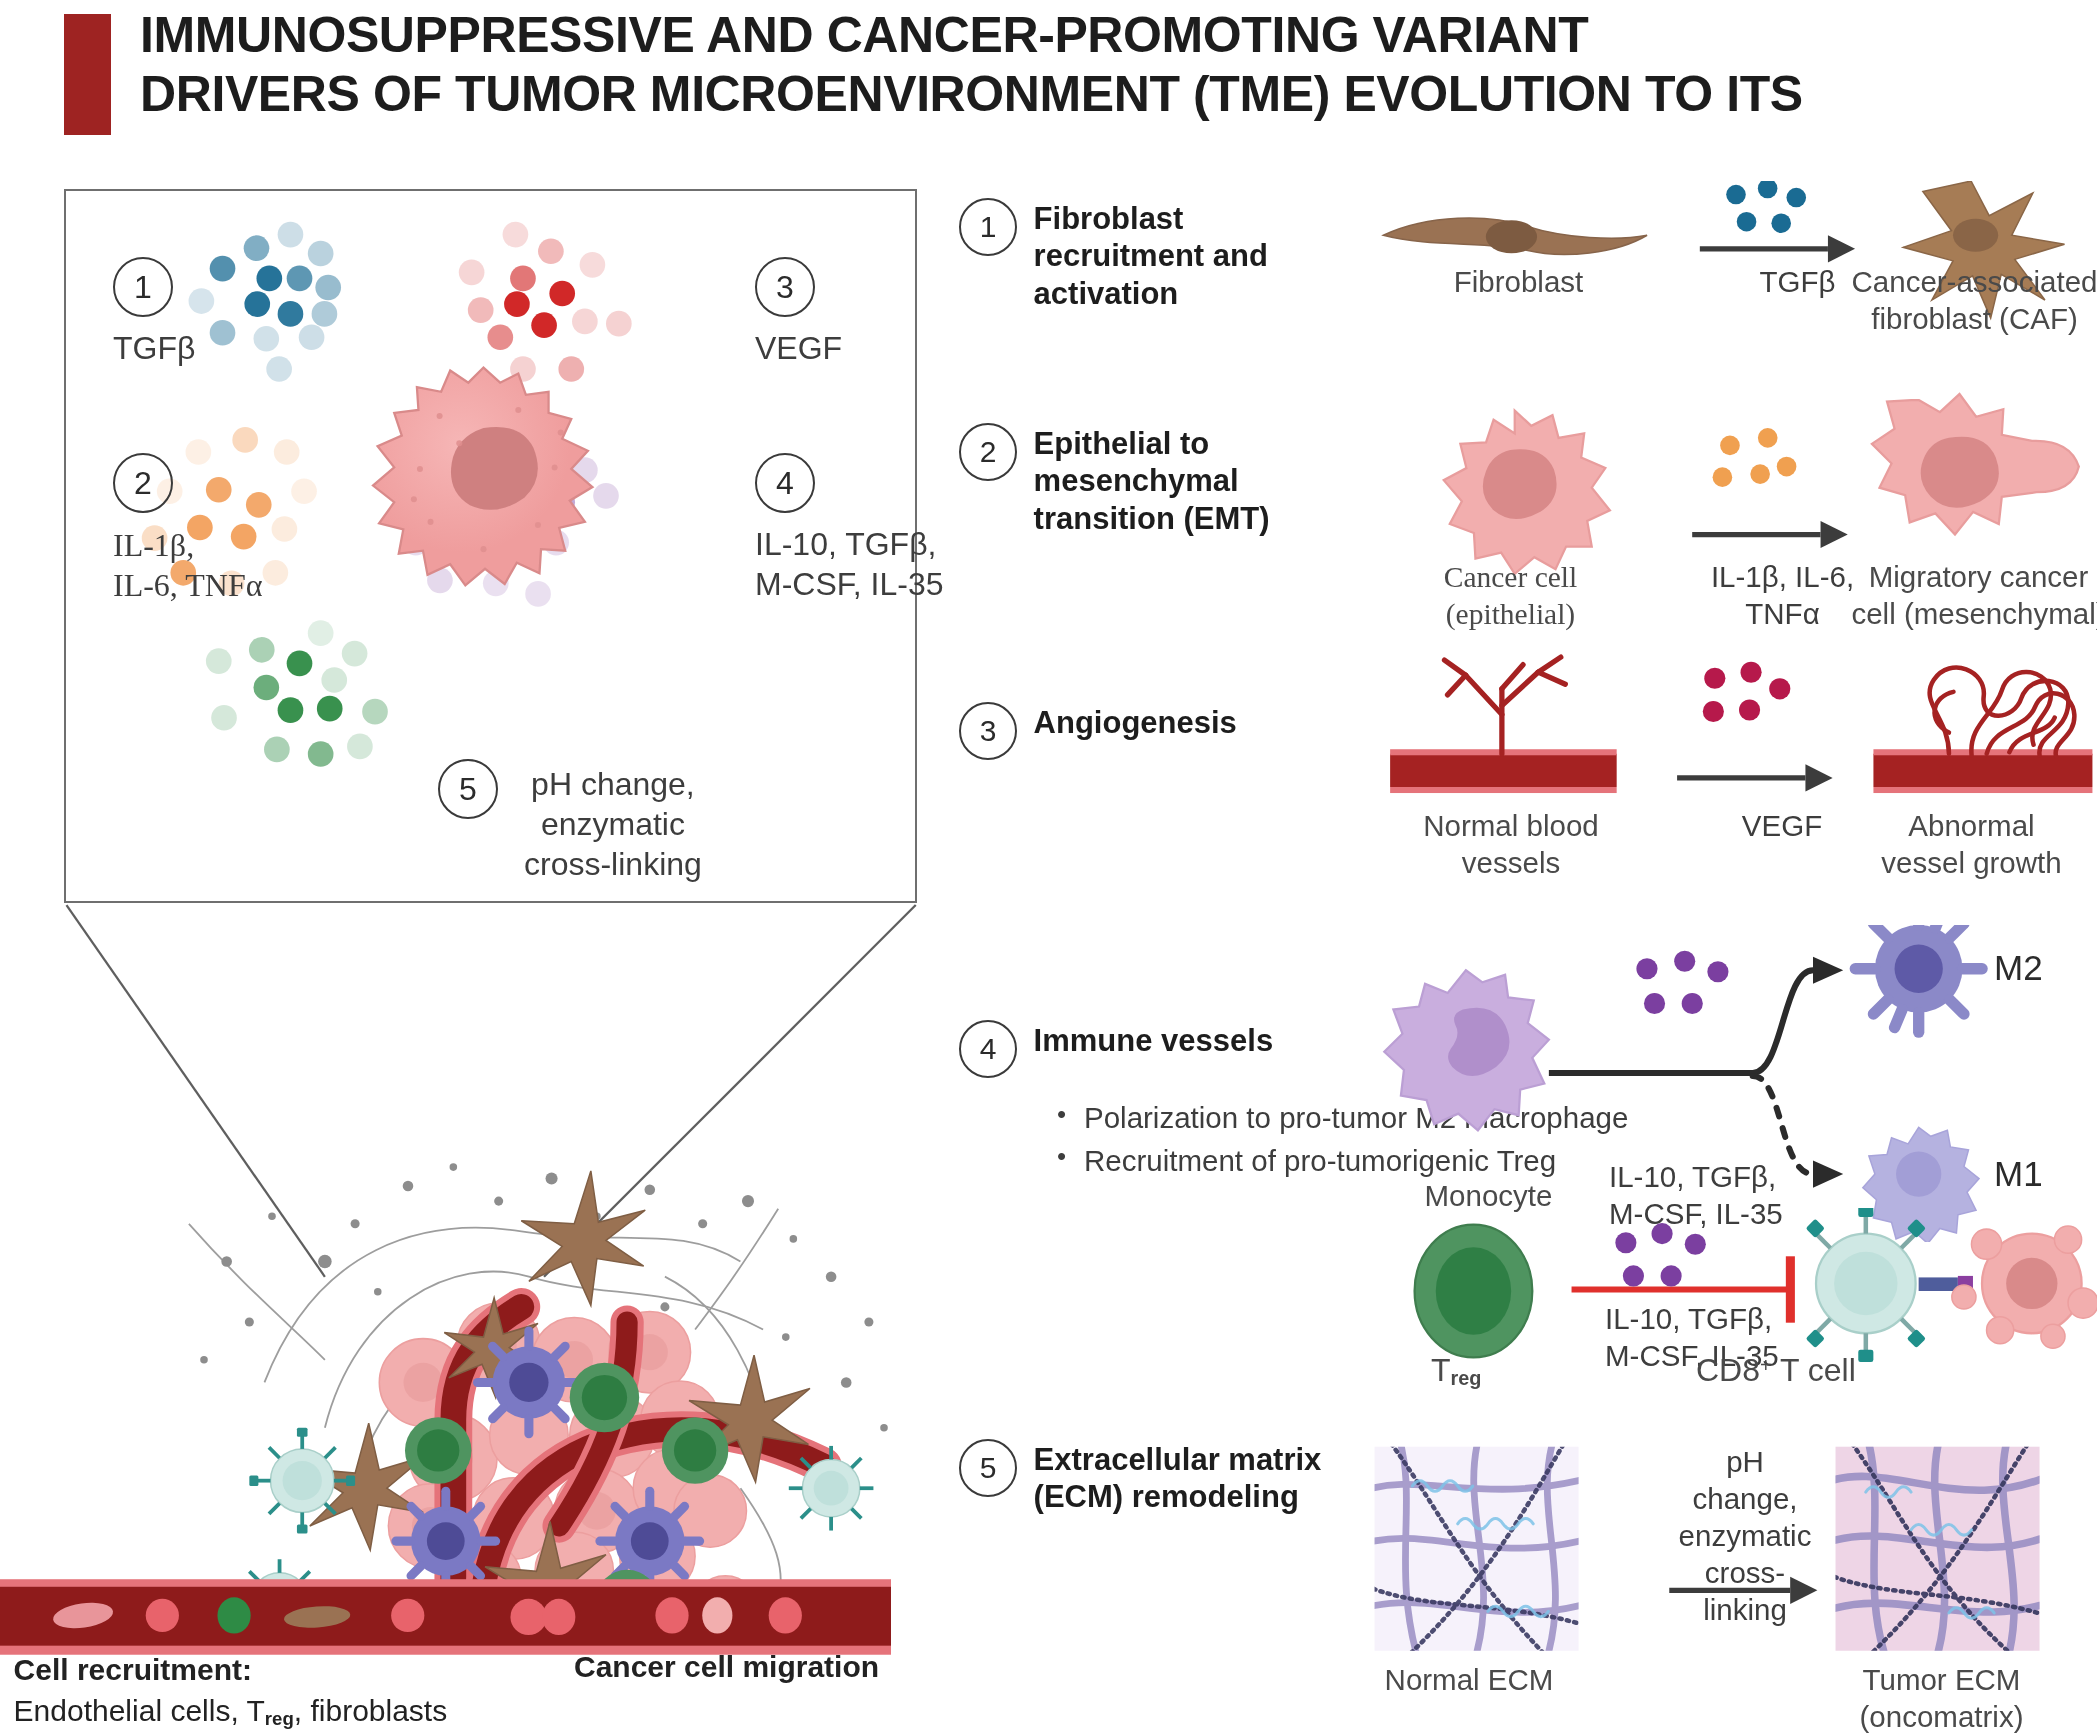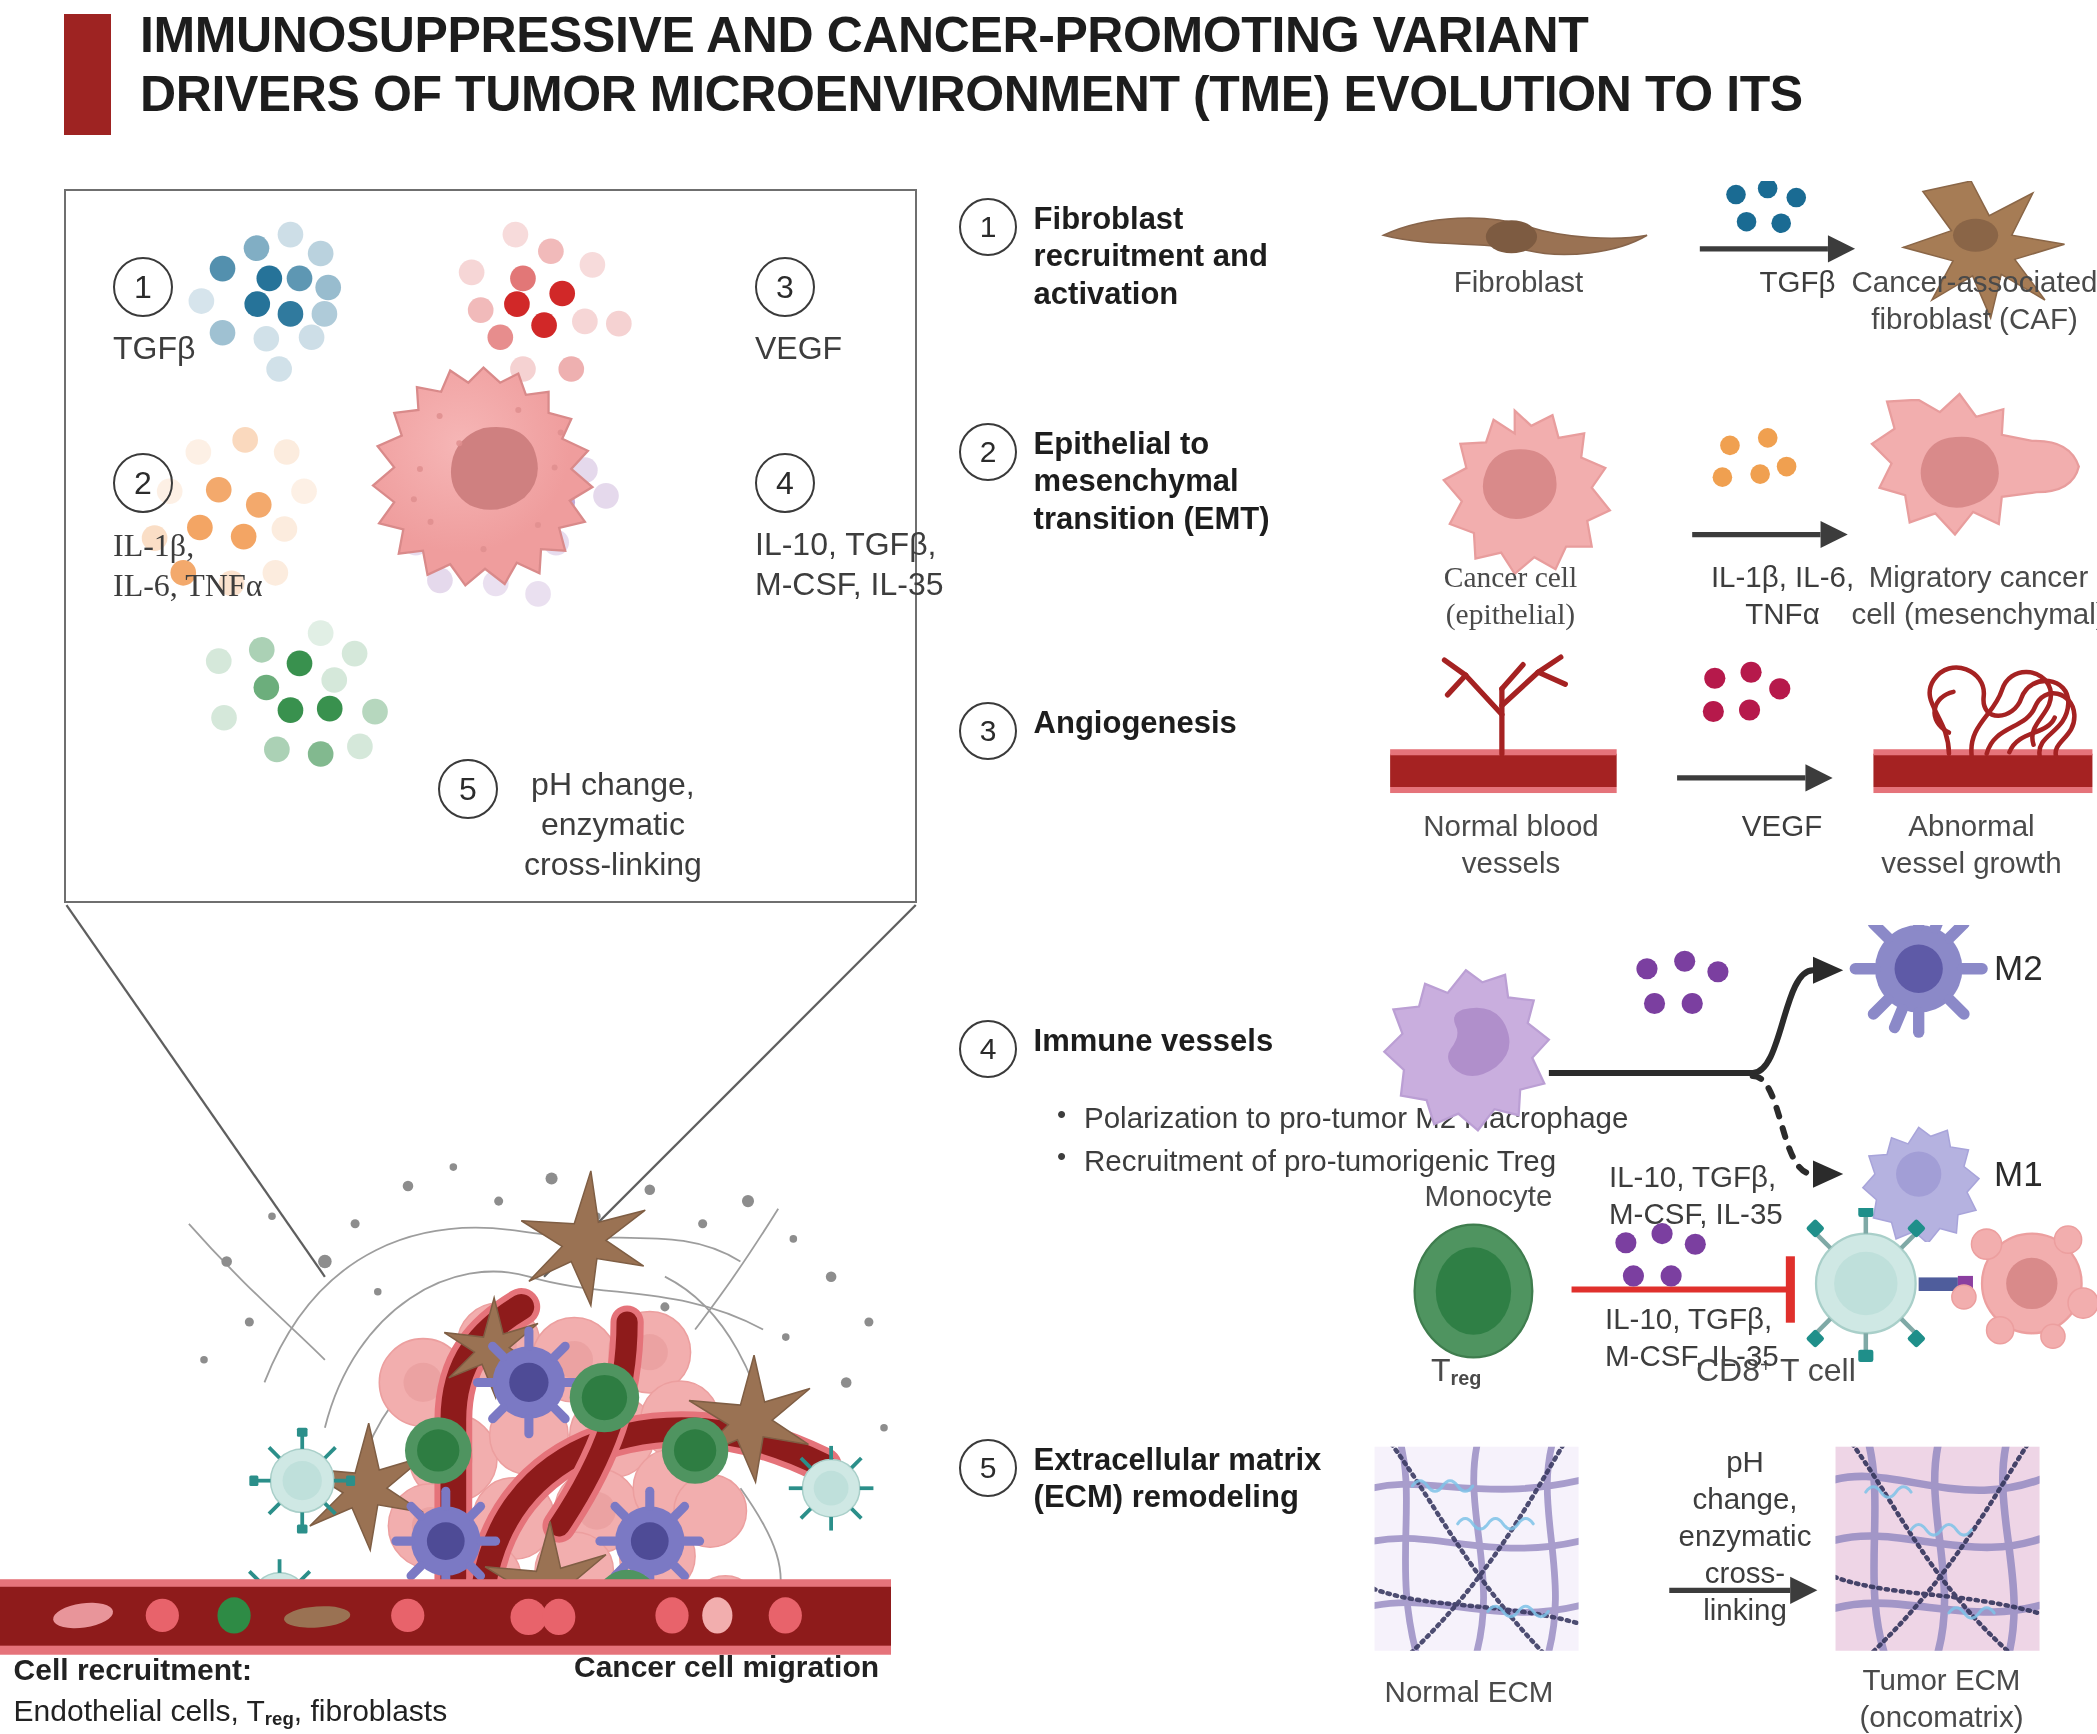--- a/index.html
+++ b/index.html
@@ -800,21 +800,21 @@
       <path d="M885 -10 C820 90 770 190 650 300"></path>
       <path d="M600 175 C690 215 790 195 920 240"></path>
     </g>
     <g stroke="#7ec3e8" stroke-width="4" opacity=".85">
       <path d="M660 70 q10 -14 20 0 q10 14 20 0 q10 -14 20 0"></path>
       <path d="M720 120 q10 -14 20 0 q10 14 20 0 q10 -14 20 0 q10 14 20 0"></path>
       <path d="M770 230 q10 -14 20 0 q10 14 20 0 q10 -14 20 0"></path>
     </g>
   </g>
 </svg>
-<div class="abs" style="left:1352px;top:1662px;width:234px;margin-top:12px;">
+<div class="abs" style="left:1352px;top:1662px;width:234px;">
   <div class="cap">Normal ECM</div>
 </div>
 <div class="abs" style="left:1662px;top:1444px;width:166px;">
   <div class="mid-cap" style="white-space:pre-line">pH
 change,
 enzymatic
 cross-
 linking</div>
 </div>
 <div class="abs" style="left:1813px;top:1662px;width:257px;">

